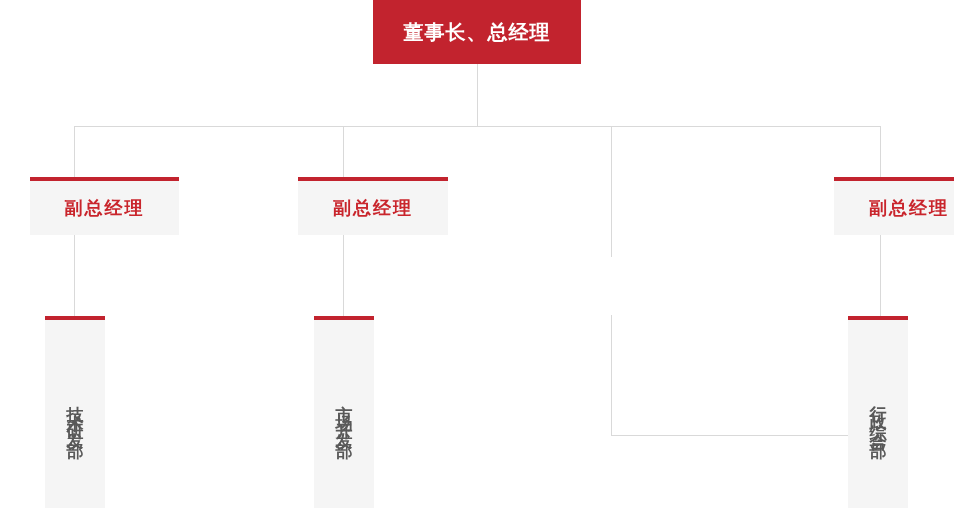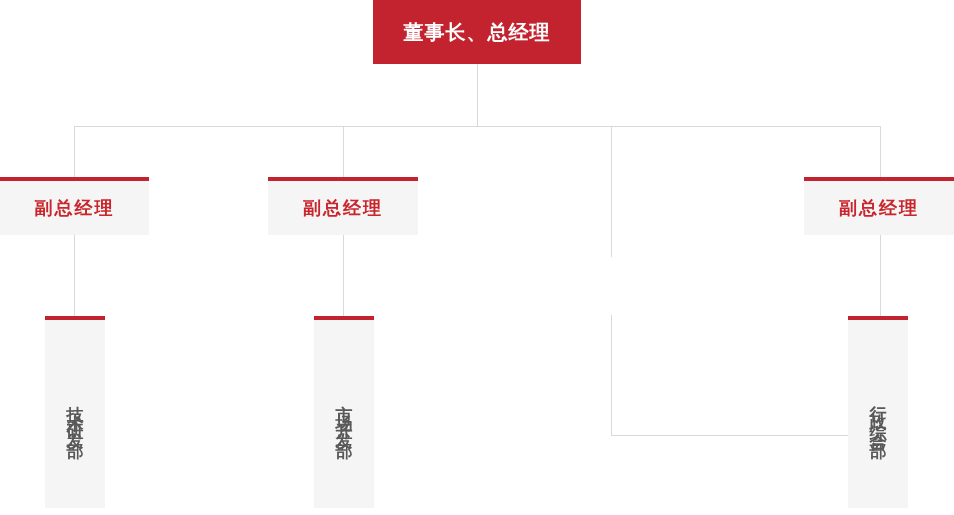--- a/index.html
+++ b/index.html
@@ -37,20 +37,21 @@
     height: 54px;
     background: #f5f5f5;
     border-top: 4px solid #c2232e;
     color: #c9252c;
     font-size: 18px;
     font-weight: bold;
     display: flex;
     align-items: center;
     justify-content: center;
     letter-spacing: 2px;
+    margin-left: 30px;
   }
   .box-a { left: 0px;   top: 177px; width: 149px; }
   .box-b { left: 268px; top: 177px; width: 150px; }
   .box-c { left: 536px; top: 257px; width: 150px; }
   .box-d { left: 804px; top: 177px; width: 150px; }
   .dept-box {
     position: absolute;
     top: 316px;
     width: 60px;
     height: 188px;

